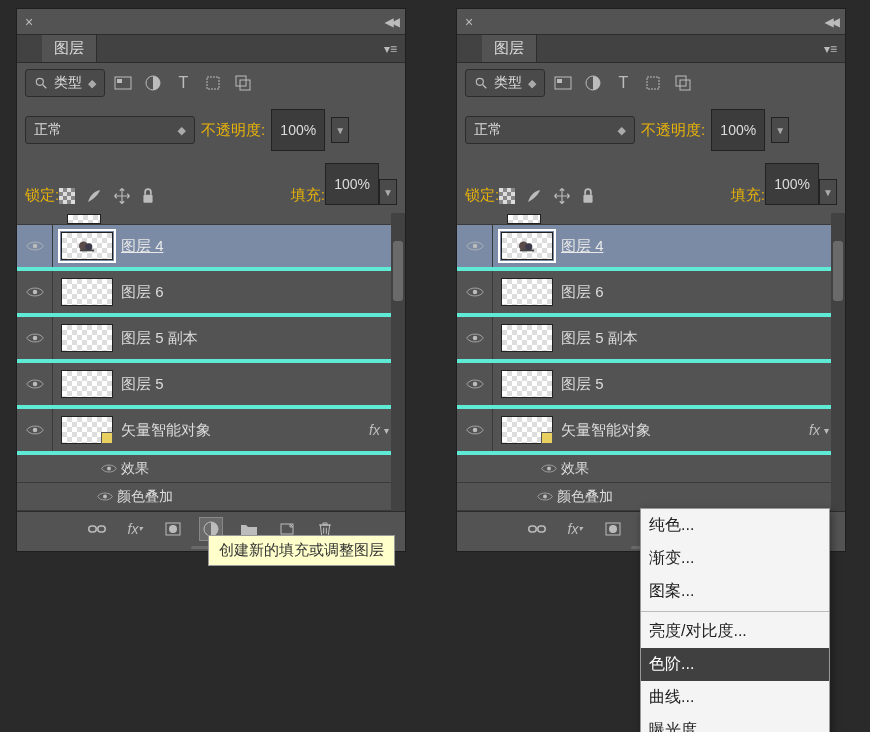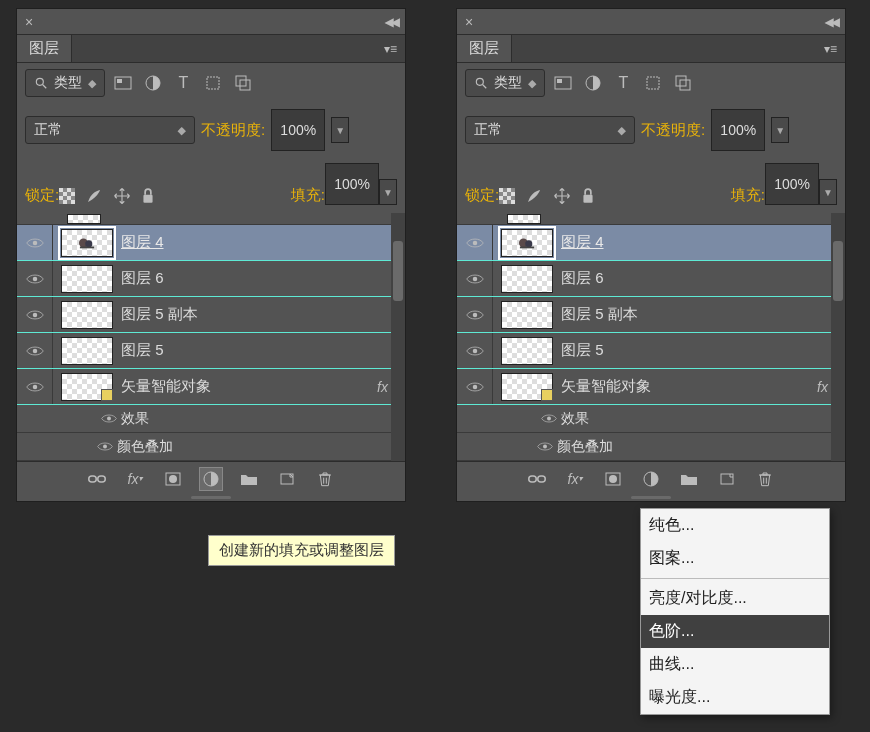--- a/index.html
+++ b/index.html
@@ -36,20 +36,21 @@
   }
   .tab {
     background: #535353;
     color: #dcdcdc;
     font-size: 15px;
     padding: 4px 12px;
     border-right: 1px solid #2c2c2c;
     height: 100%;
     display: flex;
     align-items: center;
+    margin-left: 25px;
   }
   .tabbar .menu { margin-left: auto; color: #bcbcbc; padding: 0 8px; font-size: 12px; cursor: pointer; }
 
   .options-row {
     display: flex;
     align-items: center;
     gap: 6px;
     padding: 6px 8px;
     background: #535353;
   }
@@ -98,23 +99,23 @@
   .lockrow { gap: 0; padding: 6px 8px; display:flex; align-items:flex-end; }
   .lockrow .lockgroup { display: flex; gap: 10px; align-items: center; }
   .lock-icon { color: #bcbcbc; font-size: 16px; }
 
   .layerlist {
     background: #535353;
   }
   .layer {
     display: flex;
     align-items: center;
-    height: 36px;
-    border-bottom: 1px solid #5eead4;
-    padding-right: 8px;
+    height: 46px;
+    border-bottom: 4px solid #5eead4;
+    padding-right: 16px;
   }
   .layer.selected { background: #7b8ba5; }
   .layer.selected .layer-name { color: #e8e8e8; text-decoration: underline; }
   .eye {
     width: 36px; height: 100%;
     display: flex; align-items: center; justify-content: center;
     color: #bcbcbc; border-right: 1px solid #3a3a3a;
     cursor: pointer;
   }
   .indent { display:inline-block; }
@@ -665,19 +666,20 @@
   </div>
   <div class="dragbar"></div>
 
   <div class="scrolltrack">
       <div class="scrollthumb"></div>
     </div>
 </div>
 
 <div class="context-menu" style="left:640px; top:508px;">
   <div class="mi">纯色...</div>
+  <div class="mi">渐变...</div>
   <div class="mi">图案...</div>
   <div class="sep"></div>
   <div class="mi">亮度/对比度...</div>
   <div class="mi sel">色阶...</div>
   <div class="mi">曲线...</div>
   <div class="mi">曝光度...</div>
 </div>
 
 </body></html>

